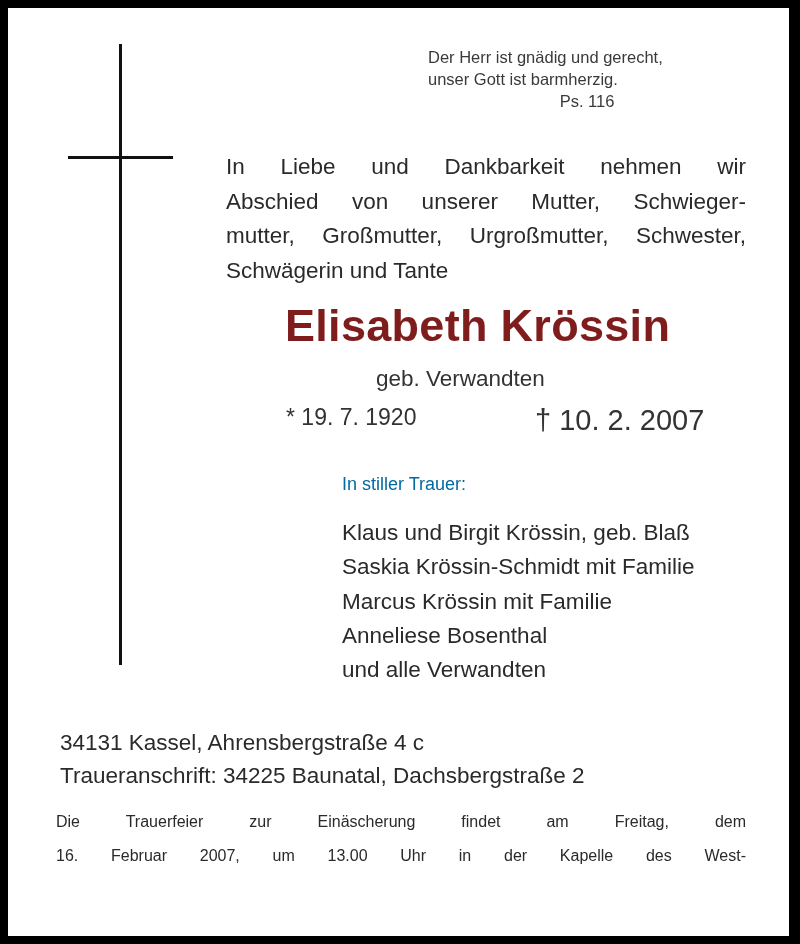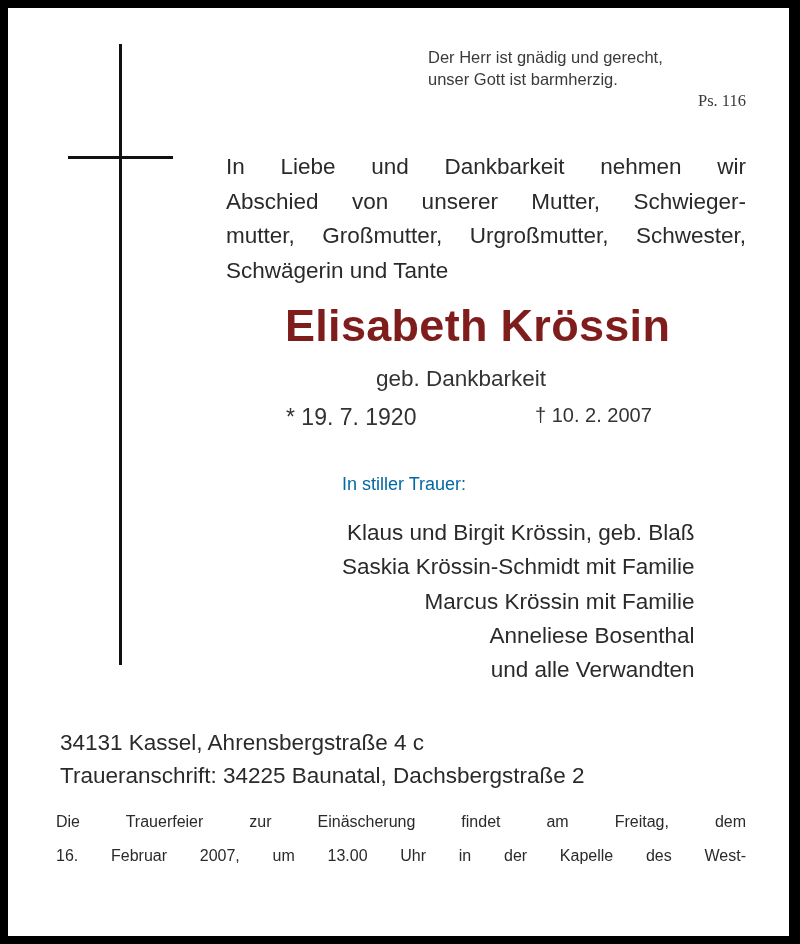--- a/index.html
+++ b/index.html
@@ -6,33 +6,33 @@
   body { width: 800px; height: 944px; position: relative; overflow: hidden; }
   .frame {
     position: absolute; left: 8px; top: 8px; width: 781px; height: 928px;
     background: #fff; color: #2a2a2a;
     font-family: "Liberation Sans", "DejaVu Sans", sans-serif;
   }
   .cross-v { position: absolute; left: 111px; top: 36px; width: 3px; height: 621px; background: #111; }
   .cross-h { position: absolute; left: 60px; top: 148px; width: 105px; height: 3px; background: #111; }
 
   .verse { position: absolute; left: 420px; top: 38px; width: 318px; font-size: 16.5px; line-height: 22px; color: #3a3a3a; }
-  .verse-ref { text-align: right; font-family: Liberation Serif, serif; }
+  .verse-ref { text-align: center; }
 
   .intro { position: absolute; left: 218px; top: 142px; width: 520px; font-size: 22.5px; line-height: 34.5px; text-align: justify; text-align-last: left; color: #2a2a2a; }
   .intro span { display: block; text-align: justify; text-align-last: justify; }
   .intro span.last { text-align-last: left; }
 
   .name { position: absolute; left: 277px; top: 292px; font-size: 45px; font-weight: bold; color: #7f1d1d; letter-spacing: 0.3px; }
   .maiden { position: absolute; left: 368px; top: 358px; font-size: 22.5px; color: #333; }
   .born { position: absolute; left: 278px; top: 396px; font-size: 23px; color: #333; }
-  .died { position: absolute; left: 527px; top: 396px; font-size: 20px; color: #333; }
+  .died { position: absolute; left: 527px; top: 396px; font-size: 29px; color: #333; }
 
   .mourning-label { position: absolute; left: 334px; top: 466px; font-size: 18px; color: #0369a1; }
-  .mourners { position: absolute; left: 334px; top: 508px; font-size: 22.5px; line-height: 34.3px; color: #2a2a2a; text-align: right; }
+  .mourners { position: absolute; left: 334px; top: 508px; font-size: 22.5px; line-height: 34.3px; color: #2a2a2a; }
   .mourners div { white-space: nowrap; }
 
   .address { position: absolute; left: 52px; top: 718px; font-size: 22.5px; line-height: 33px; color: #2a2a2a; }
   .ceremony { position: absolute; left: 48px; top: 797px; width: 690px; font-size: 16px; line-height: 34px; color: #2a2a2a; }
   .ceremony span { display: block; text-align: justify; text-align-last: justify; }
   .ceremony span.last { text-align-last: left; }
 </style>
 </head>
 <body>
 
@@ -49,21 +49,21 @@
   </div>
 
   <div class="intro">
     <span>In Liebe und Dankbarkeit nehmen wir</span>
     <span>Abschied von unserer Mutter, Schwieger-</span>
     <span>mutter, Großmutter, Urgroßmutter, Schwester,</span>
     <span class="last">Schwägerin und Tante</span>
   </div>
 
   <div class="name">Elisabeth Krössin</div>
-  <div class="maiden">geb. Dankbarkeit</div>
+  <div class="maiden">geb. Verwandten</div>
   <div class="born">* 19. 7. 1920</div>
   <div class="died">† 10. 2. 2007</div>
 
   <div class="mourning-label">In stiller Trauer:</div>
   <div class="mourners">
     <div>Klaus und Birgit Krössin, geb. Blaß</div>
     <div>Saskia Krössin-Schmidt mit Familie</div>
     <div>Marcus Krössin mit Familie</div>
     <div>Anneliese Bosenthal</div>
     <div>und alle Verwandten</div>

